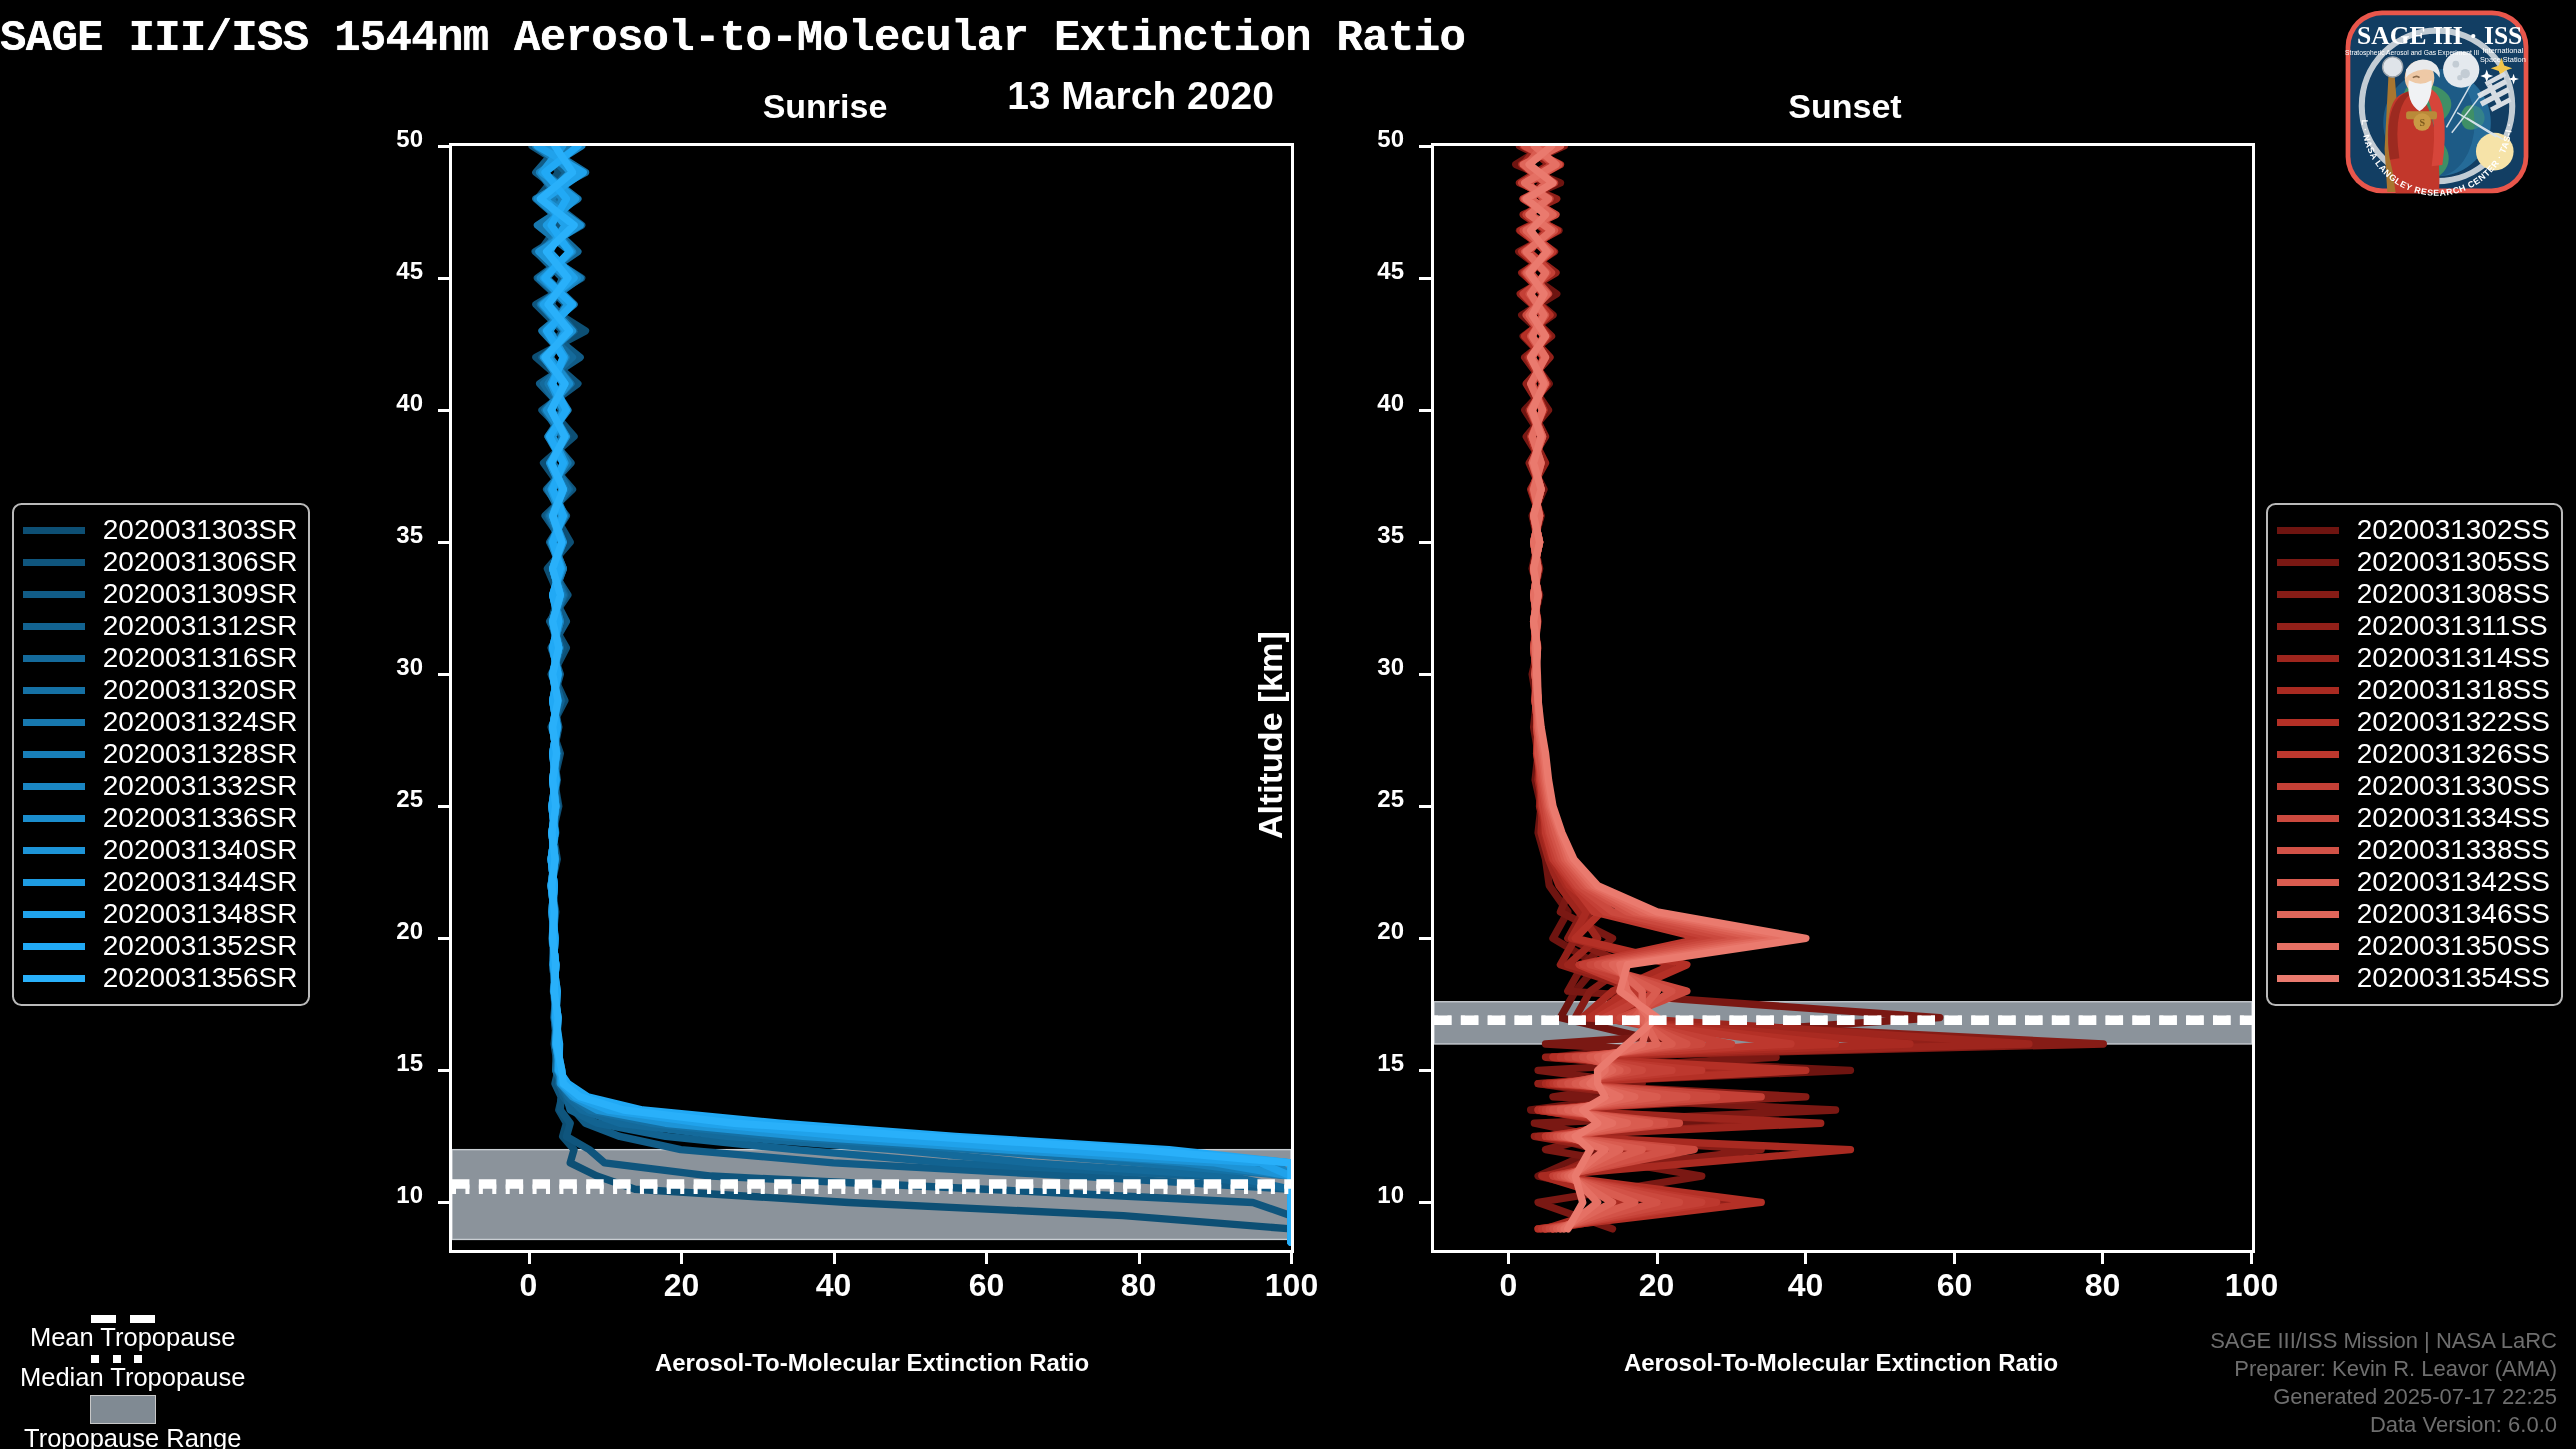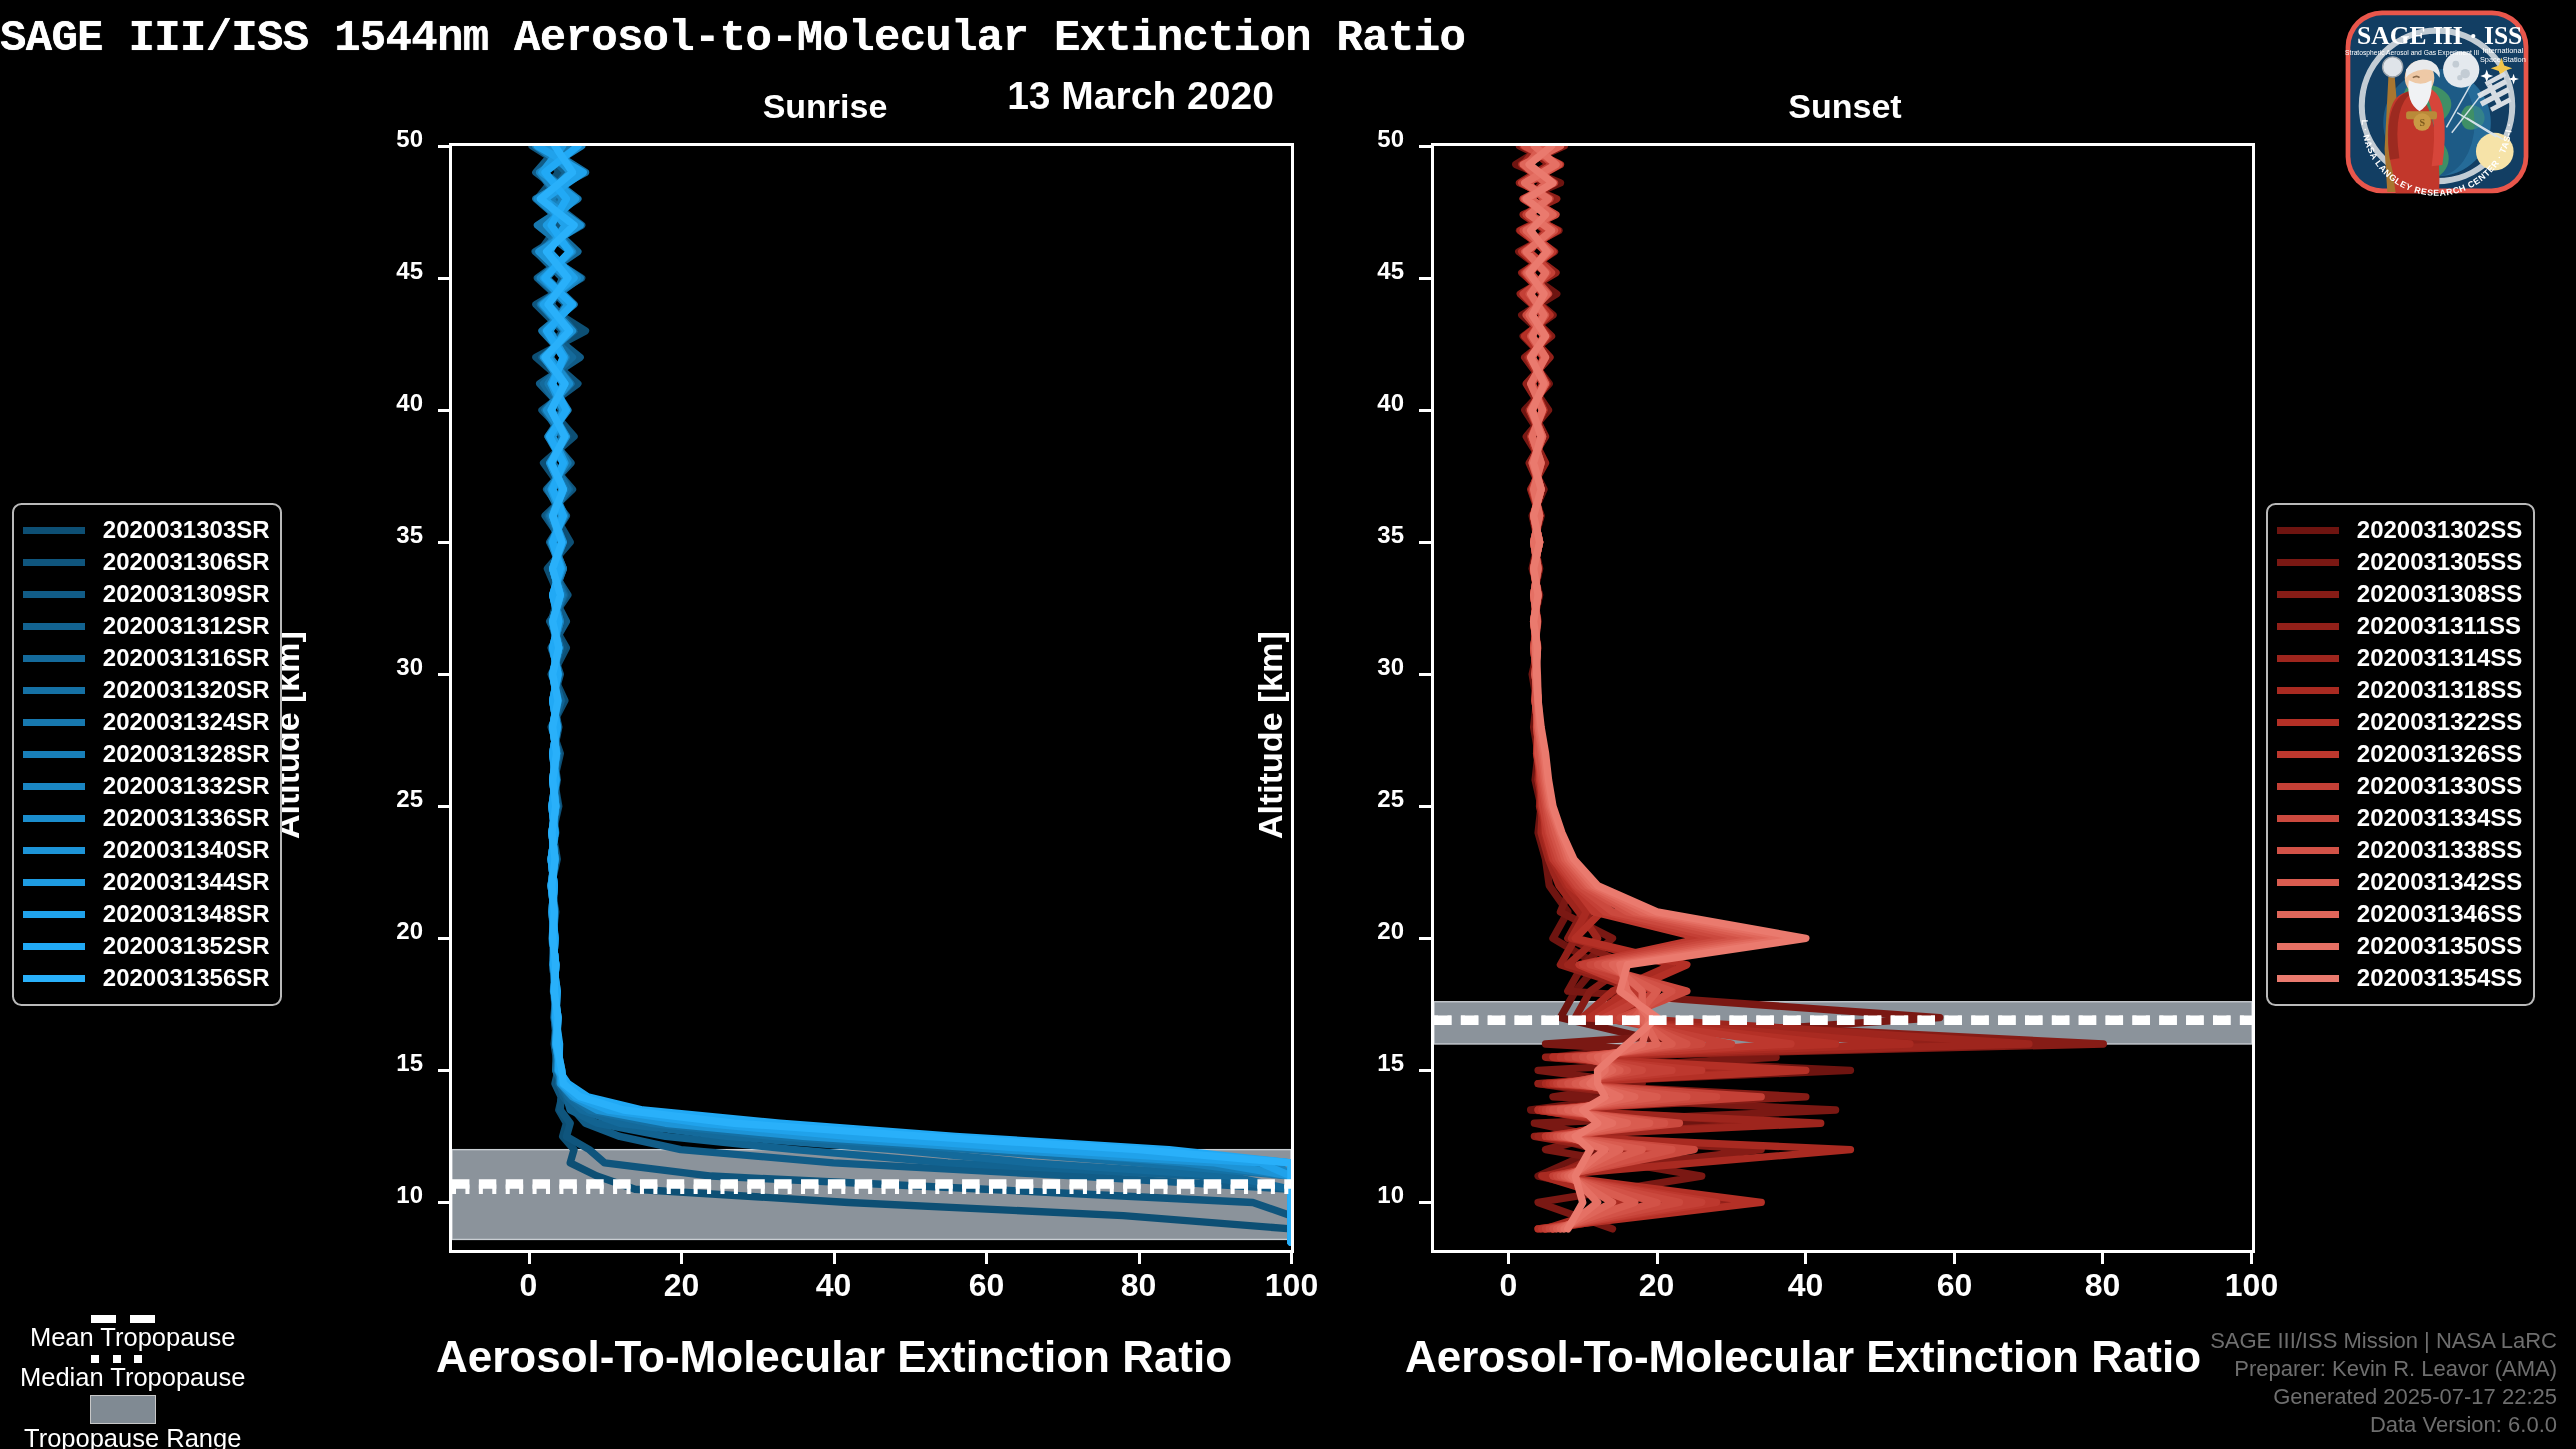--- a/index.html
+++ b/index.html
@@ -43,36 +43,37 @@
   }
   .xtick{
     position:absolute;text-align:center;font-size:32px;font-weight:bold;
     width:107px;
   }
   .tickmark{position:absolute;background:#fff;}
   .ytickmark{width:12px;height:3.4px;}
   .xtickmark{width:3.4px;height:12px;}
 
   .axis-title-x{
-    position:absolute;font-size:44px;font-weight:bold;
+    position:absolute;font-size:24px;font-weight:bold;text-align:center;
     width:872px;
+    margin-top:17px;
   }
   .axis-title-y{
     position:absolute;font-size:34px;font-weight:bold;
     transform:rotate(-90deg);transform-origin:left top;white-space:nowrap;
   }
 
   
   .legend-box{
     position:absolute;border:2px solid #b9b9b9;border-radius:9.4px;
     background:#000;padding:9.4px 10.7px 9.4px 9.4px;
   }
   .legend-row{display:flex;align-items:center;height:32px;}
   .swatch{width:62px;height:7.4px;margin-right:17.4px;flex:none;}
-  .legend-label{font-size:24px;font-weight:bold;white-space:nowrap;
+  .legend-label{font-size:28px;font-weight:normal;white-space:nowrap;
                 font-family:"Liberation Sans",sans-serif;}
 
   #legend-left{left:12px;top:503px;}
   #legend-right{left:2266px;top:503px;}
 
   
   #legend-tropopause{position:absolute;left:20px;top:1315px;}
   #legend-tropopause .legend-row{height:40px;flex-direction:column;}
   #legend-tropopause .legend-label{font-size:25.5px;font-weight:normal;}
   .sw-dashed{

